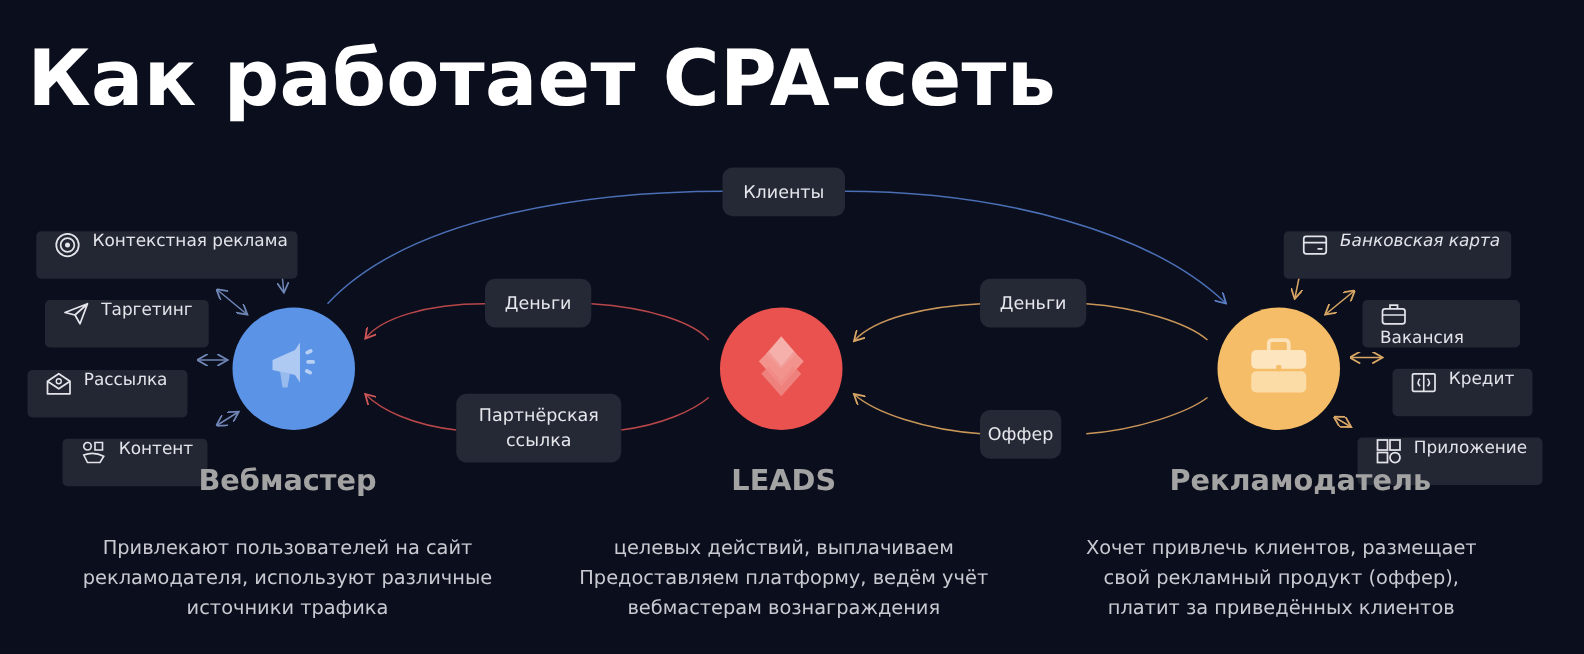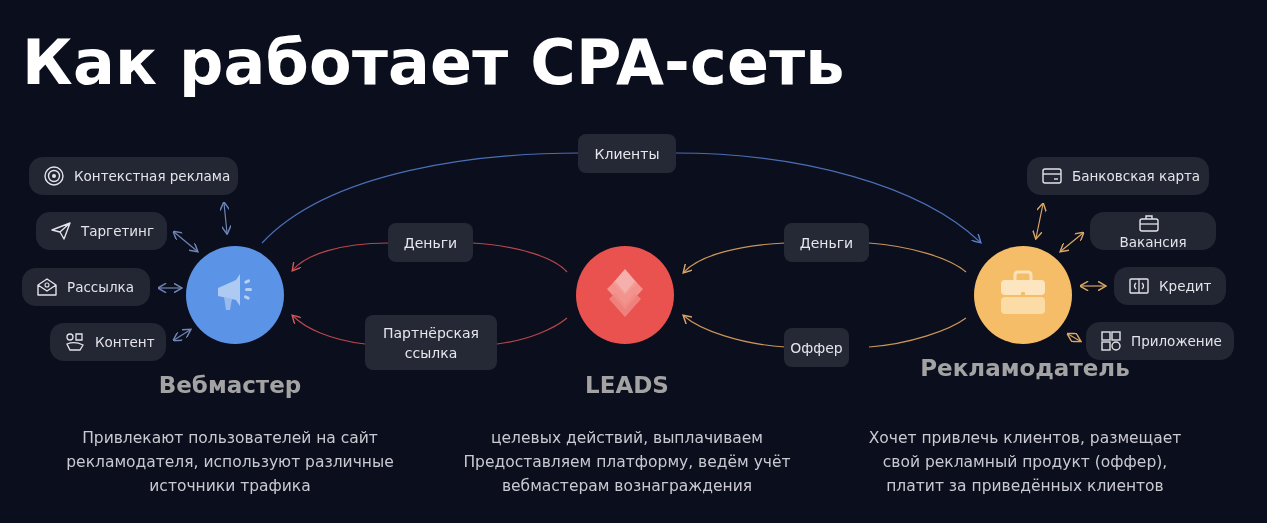--- a/index.html
+++ b/index.html
@@ -25,28 +25,29 @@
     font-size: 15px;
     display: flex; align-items: center; justify-content: center;
     text-align: center;
     line-height: 20px;
     font-family: "DejaVu Sans", sans-serif;
     font-size: 14px;
   }
   .chip {
     position: absolute;
     background: #232633;
-    border-radius: 14px;
+    border-radius: 4px;
     color: #e3e4ea;
     font-size: 13.5px;
-    display: flex; align-items: center;
+    display: flex; 
     padding: 0 14px;
     height: 38px;
     font-family: "DejaVu Sans", sans-serif;
     white-space: nowrap;
+    margin-top: 28px;
   }
   .chip .ico {
     width: 22px; height: 22px; margin-right: 9px;
     display: inline-flex; align-items: center; justify-content: center;
   }
   .circle {
     position: absolute; width: 98px; height: 98px; border-radius: 50%;
     display: flex; align-items: center; justify-content: center;
   }
   .role-title {
@@ -191,21 +192,21 @@
   <span>
     <svg width="50" height="46" viewBox="0 0 50 46">
       <path d="M17,10 L17,5 Q17,2 20,2 L30,2 Q33,2 33,5 L33,10" fill="none" stroke="#fbe2b8" stroke-width="3"></path>
       <rect x="3" y="10" width="44" height="15" rx="4" fill="#fde6bf"></rect>
       <rect x="3" y="27" width="44" height="17" rx="4" fill="#fbdba6"></rect>
       <rect x="23" y="22" width="4" height="5" rx="1" fill="#f6bd68"></rect>
     </svg>
   </span>
 </div>
 
-<div class="chip" style="left:1027px; top:157px; width:182px;">
+<div class="chip" style="left:1027px; top:157px; width:182px;font-style:italic;">
   <span class="ico">
     <svg width="22" height="22" viewBox="0 0 22 22">
         <rect x="2" y="4" width="18" height="14" rx="2" fill="none" stroke="#e3e4ea" stroke-width="1.4"></rect>
         <line x1="2" y1="9" x2="20" y2="9" stroke="#e3e4ea" stroke-width="1.4"></line>
         <line x1="13" y1="14" x2="17" y2="14" stroke="#e3e4ea" stroke-width="1.4"></line>
       </svg>
   </span>
   <span>Банковская карта</span>
 </div>
 <div class="chip" style="left:1090px; top:212px; width:126px;flex-direction:column;">
@@ -235,21 +236,21 @@
         <rect x="12" y="2" width="8" height="8" fill="none" stroke="#e3e4ea" stroke-width="1.4"></rect>
         <rect x="2" y="12" width="8" height="8" fill="none" stroke="#e3e4ea" stroke-width="1.4"></rect>
         <circle cx="16" cy="16" r="4" fill="none" stroke="#e3e4ea" stroke-width="1.4"></circle>
       </svg>
   </span>
   <span>Приложение</span>
 </div>
 
 <div class="role-title" style="left:130px; top:372px; width:200px;">Вебмастер</div>
 <div class="role-title" style="left:527px; top:372px; width:200px;">LEADS</div>
-<div class="role-title" style="left:905px; top:355px; width:240px;">Рекламодатель</div>
+<div class="role-title" style="left:905px; top:372px; width:240px;text-align:right;">Рекламодатель</div>
 
 <div class="role-desc" style="left:40px; top:406px; width:380px;">
   <div>Привлекают пользователей на сайт</div>
   <div>рекламодателя, используют различные</div>
   <div>источники трафика</div>
 </div>
 <div class="role-desc" style="left:437px; top:406px; width:380px;">
   <div>целевых действий, выплачиваем</div>
   <div>Предоставляем платформу, ведём учёт</div>
   <div>вебмастерам вознаграждения</div>

